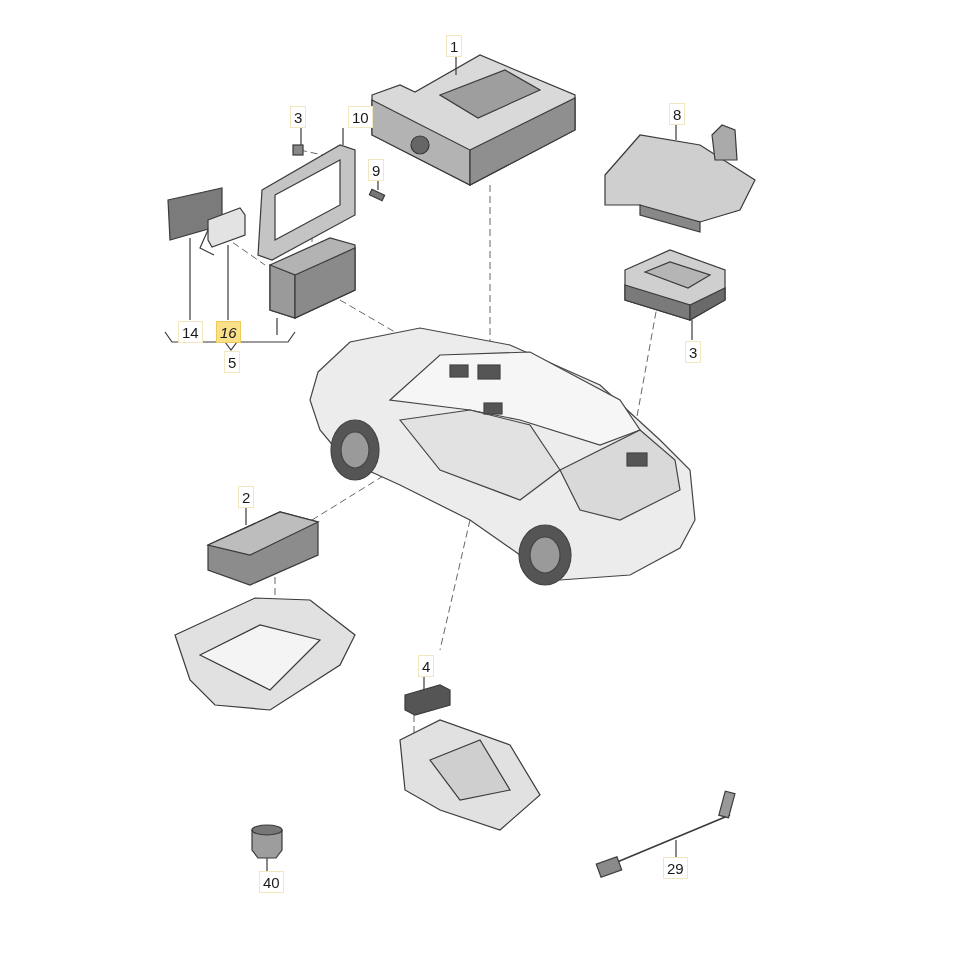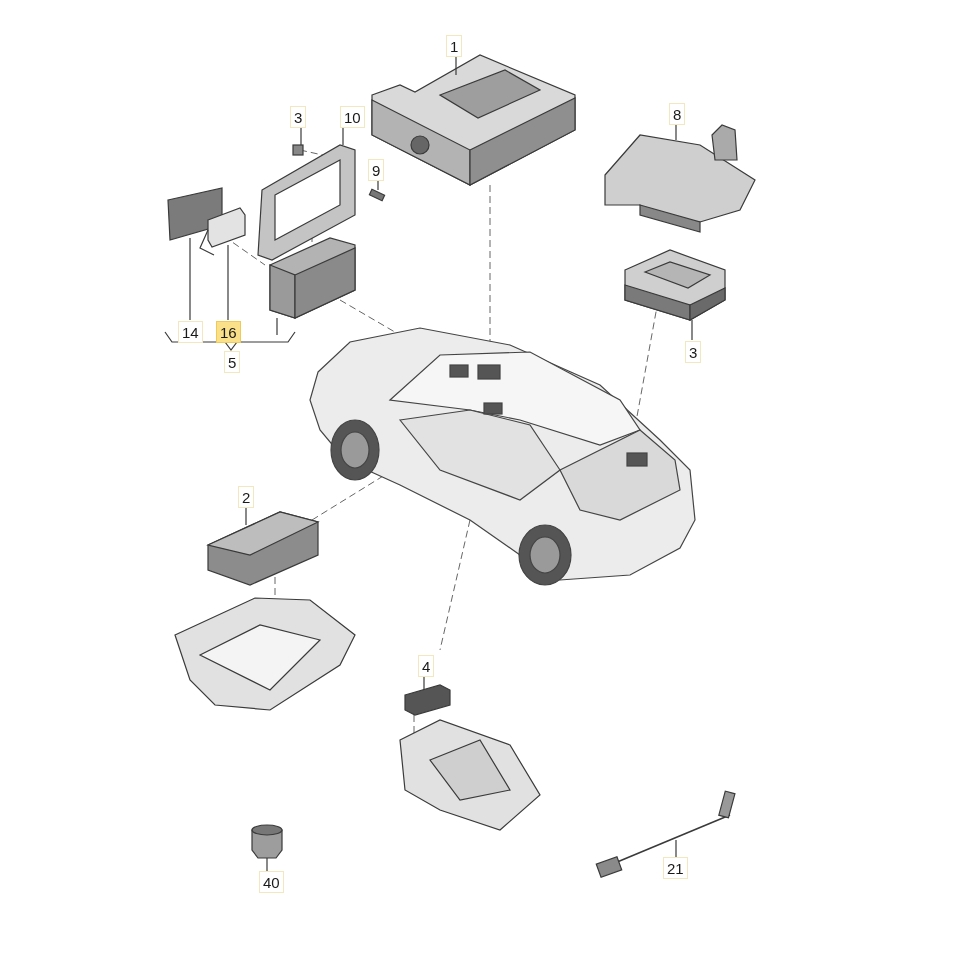--- a/index.html
+++ b/index.html
@@ -4,21 +4,21 @@
   <style>
     html, body { margin:0; padding:0; background:#ffffff; }
     body { width:960px; height:960px; position:relative; overflow:hidden; font-family:"Liberation Sans", sans-serif; }
     #diagram { position:absolute; left:0; top:0; width:960px; height:960px; }
     .callout {
       position:absolute; height:22px; padding:0 3px; min-width:14px;
       display:flex; align-items:center; justify-content:center;
       font-size:15px; color:#1a1a1a; background:#ffffff;
       border:1px solid #f3e7c0; box-sizing:border-box; line-height:1;
     }
-    .callout.hl { background:#fbe08a; border-color:#efc95a; }
+    .callout.hl { background:#fbe08a; border-color:#efc95a;font-style:italic; }
   </style>
 </head>
 <body>
 
 <div id="diagram">
   <svg width="960" height="960" viewBox="0 0 960 960">
     <defs>
       <linearGradient id="boxg" x1="0" y1="0" x2="1" y2="1">
         <stop offset="0" stop-color="#e6e6e6"></stop>
           <stop offset="1" stop-color="#9a9a9a"></stop>
@@ -147,20 +147,20 @@
       <line x1="676" y1="840" x2="676" y2="857"></line>
     </g>
   </svg>
 
   <div class="callout" style="left:446px;top:35px">1</div>
   <div class="callout" style="left:238px;top:486px">2</div>
   <div class="callout" style="left:685px;top:341px">3</div>
   <div class="callout" style="left:418px;top:655px">4</div>
   <div class="callout" style="left:224px;top:351px">5</div>
   <div class="callout" style="left:669px;top:103px">8</div>
-  <div class="callout" style="left:340px;top:106px">10</div>
+  <div class="callout" style="left:348px;top:106px">10</div>
   <div class="callout" style="left:368px;top:159px">9</div>
   <div class="callout" style="left:290px;top:106px">3</div>
   <div class="callout hl" style="left:216px;top:321px">16</div>
   <div class="callout" style="left:178px;top:321px">14</div>
   <div class="callout" style="left:259px;top:871px">40</div>
-  <div class="callout" style="left:663px;top:857px">21</div>
+  <div class="callout" style="left:663px;top:857px">29</div>
 </div>
 
 </body></html>

